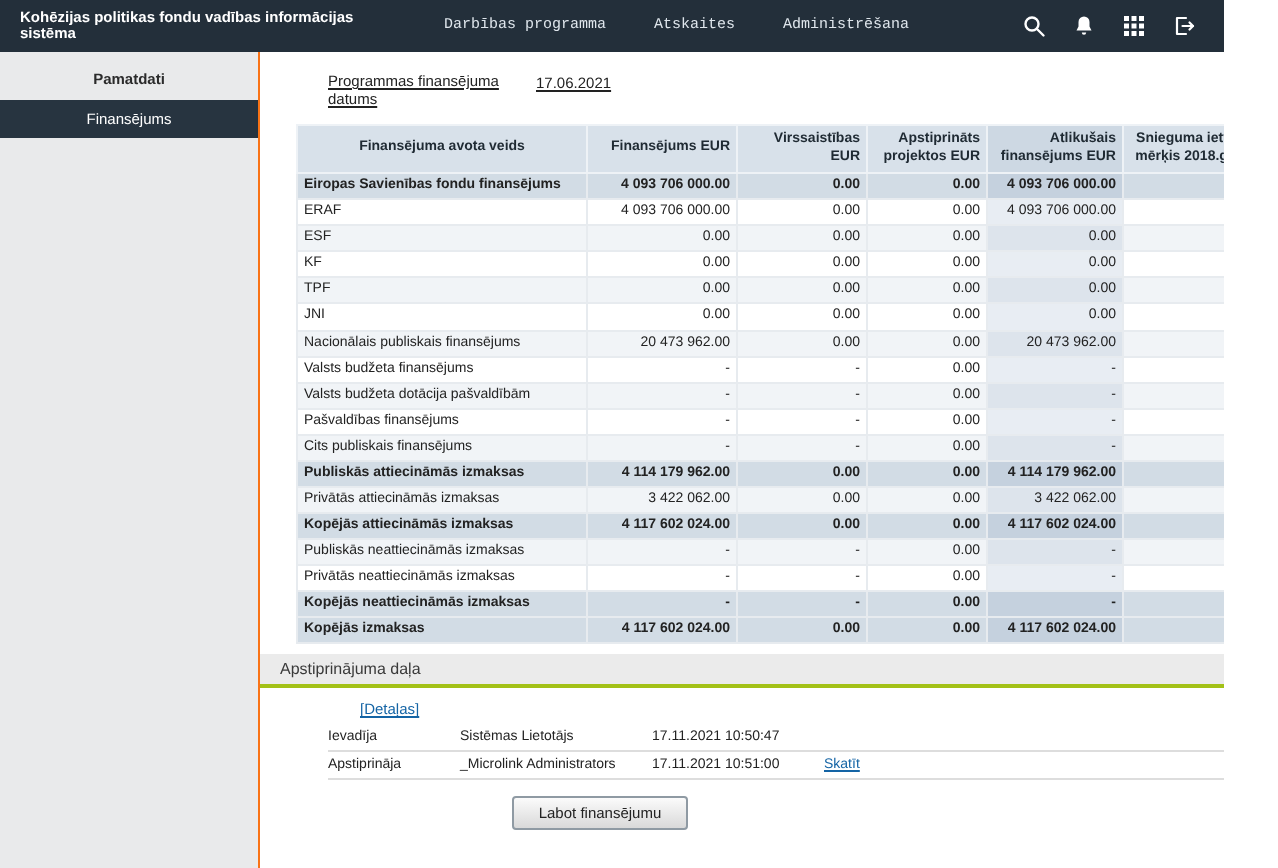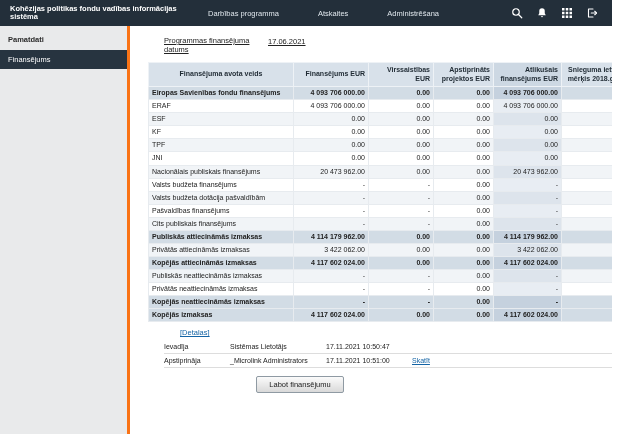--- a/index.html
+++ b/index.html
@@ -17,30 +17,30 @@
   .topbar {
     position: absolute; top: 0; left: 0; right: 0; height: 26px;
     background: var(--topbar, #232f3a);
     display: flex; align-items: center;
     color: #fff;
   }
   .app-title {
     font-size: 7.5px; font-weight: bold; color: #fff;
     padding: 0 10px; width: 208px; line-height: 1.1;
   }
-  .topnav { display: flex; gap: 39px; font-size: 7.5px; color: #dfe6ec; margin-left: 0; }
+  .topnav { display: flex; gap: 24px; font-size: 7.5px; color: #dfe6ec; margin-left: 14px; font-family: Liberation Mono, monospace; }
   .nav-item { cursor: pointer; white-space: nowrap; }
   .topbar-icons { margin-left: auto; display: flex; align-items: center; gap: 13px; padding-right: 14px; }
   .tb-icon { width: 12px; height: 12px; display: inline-flex; cursor: pointer; }
   .tb-icon svg { width: 12px; height: 12px; }
 
   
   .sidebar {
     position: absolute; top: 26px; left: 0; bottom: 0; width: 130px;
-    background: #e9eaeb; border-right: 3px solid #f97316;
+    background: #e9eaeb; border-right: 1px solid #f97316; text-align: center;
   }
   .sidebar-section { font-size: 7.5px; font-weight: bold; color: #2b2b2b; padding: 9px 8px 6px; }
   .sidebar-item { font-size: 7.5px; padding: 5px 8px; cursor: pointer; color: #2b2b2b; }
   .sidebar-item.active { background: var(--sidebar_active, #273440); color: #fff; }
 
   
   .main { position: absolute; top: 26px; left: 130px; right: 0; bottom: 0; background: #fff; }
 
   .breadcrumb { margin: 16px 0 0 34px; font-size: 7.5px; color: #333; }
   .breadcrumb a { color: var(--link, #1464a5); text-decoration: underline; cursor: pointer; }
@@ -345,20 +345,21 @@
             <td class="label">Kopējās izmaksas</td>
             <td class="num">4 117 602 024.00</td>
             <td class="num">0.00</td>
             <td class="num">0.00</td>
             <td class="num">4 117 602 024.00</td>
             <td class="num">0.00</td>
           </tr>
         </tbody>
     </table>
 
+    <div class="section-bar">Apstiprinājuma daļa</div>
 
     <div class="details-link">
       <a class="link">[Detaļas]</a>
     </div>
 
     <div class="approval-rows">
 
         <div class="approval-row">
           <span class="a-label">Ievadīja</span>
           <span class="a-user">Sistēmas Lietotājs</span>

